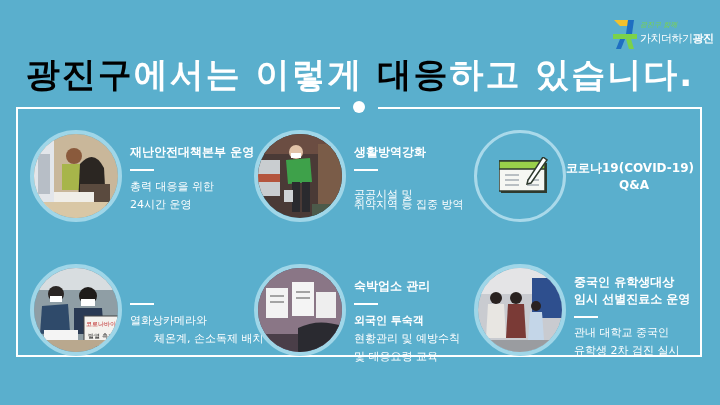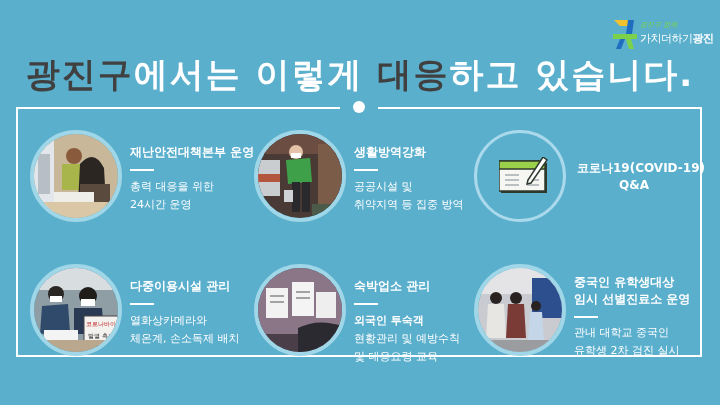--- a/index.html
+++ b/index.html
@@ -13,21 +13,21 @@
   .logo-mark { position:absolute; left:0; top:2px; width:26px; height:34px; }
   .logo-small { position:absolute; left:28px; top:6px; font-size:7px; color:#7bd24a; font-style:italic; }
   .logo-text { position:absolute; left:28px; top:17px; font-size:11px; color:#ffffff; letter-spacing:-0.5px; white-space:nowrap; }
   .logo-text b { font-weight:bold; }
 
   .title {
     position:absolute; left:0; top:52px; width:720px; text-align:center;
     font-size:34px; font-weight:bold; color:#ffffff; letter-spacing:2px;
     white-space:nowrap;
   }
-  .title .hl { color:#404040; }
+  .title .hl { color:#000000; }
 
   .frame {
     position:absolute; left:16px; top:107px; width:686px; height:250px;
     border:2px solid #ffffff; box-sizing:border-box;
   }
   .frame-gap {
     position:absolute; left:340px; top:100px; width:38px; height:14px; background:#5aafcd;
   }
   .frame-dot {
     position:absolute; left:353px; top:101px; width:12px; height:12px; border-radius:50%; background:#ffffff;
@@ -99,39 +99,39 @@
       <path d="M28 26 L52 24 L54 48 L30 50 Z" fill="#3ea14a"></path>
       <rect x="34" y="48" width="8" height="30" fill="#2a2a2e"></rect>
       <rect x="44" y="48" width="8" height="30" fill="#2a2a2e"></rect>
       <rect x="26" y="56" width="9" height="12" fill="#d0d3d6"></rect>
       <rect x="60" y="10" width="24" height="60" fill="#7a5c48"></rect>
       <rect x="54" y="70" width="30" height="14" fill="#4c5a4a"></rect>
     </svg>
   </div>
   <div class="card-title">생활방역강화</div>
   <div class="card-rule" style="top:39px;"></div>
-  <div class="card-desc" style="top:48px;text-align:center;">공공시설 및</div>
+  <div class="card-desc" style="top:56px;text-align:center;">공공시설 및</div>
   <div class="card-desc" style="top:66px;">취약지역 등 집중 방역</div>
 </div>
 
 <div class="card" style="left:474px; top:130px;">
   <div style="position:absolute; left:0; top:0; width:92px; height:92px; border-radius:50%; border:3px solid #a9d9ea; box-sizing:border-box;">
     <svg style="position:absolute; left:22px; top:24px; width:52px; height:40px;" viewBox="0 0 52 40">
       <rect x="2" y="6" width="46" height="30" fill="#2f3a2e"></rect>
       <rect x="0" y="4" width="46" height="30" fill="#f6f7f3" stroke="#2f3a2e" stroke-width="1.5"></rect>
       <rect x="0" y="4" width="46" height="8" fill="#9ad04a" stroke="#2f3a2e" stroke-width="1.5"></rect>
       <line x1="6" y1="18" x2="20" y2="18" stroke="#b9bfc3" stroke-width="2"></line>
       <line x1="6" y1="23" x2="20" y2="23" stroke="#b9bfc3" stroke-width="2"></line>
       <line x1="6" y1="28" x2="20" y2="28" stroke="#b9bfc3" stroke-width="2"></line>
       <line x1="28" y1="23" x2="40" y2="23" stroke="#b9bfc3" stroke-width="2"></line>
       <line x1="28" y1="28" x2="40" y2="28" stroke="#b9bfc3" stroke-width="2"></line>
       <path d="M44 0 L48 3 L32 26 L28 27 L29 23 Z" fill="#ffffff" stroke="#2f3a2e" stroke-width="1.5"></path>
     </svg>
   </div>
-  <div class="qa-title" style="left:103px; top:30px; width:120px;">코로나19(COVID-19)</div>
+  <div class="qa-title" style="left:92px; top:30px; width:120px;">코로나19(COVID-19)</div>
   <div class="qa-title" style="left:100px; top:47px; width:120px;">Q&amp;A</div>
 </div>
 
 <div class="card" style="left:30px; top:264px;">
   <div class="photo">
     <svg class="scene" viewBox="0 0 84 84">
       <rect width="84" height="84" fill="#8f9ea5"></rect>
       <rect x="0" y="0" width="84" height="22" fill="#d8dde0"></rect>
       <circle cx="22" cy="26" r="8" fill="#2a2624"></circle>
       <rect x="16" y="28" width="12" height="6" fill="#ffffff"></rect>
@@ -139,24 +139,23 @@
       <circle cx="54" cy="28" r="9" fill="#1f1c1a"></circle>
       <rect x="47" y="31" width="14" height="7" fill="#ffffff"></rect>
       <path d="M40 40 L68 40 L70 66 L40 66 Z" fill="#2a3a54"></path>
       <rect x="50" y="48" width="34" height="30" fill="#f4f2ee" stroke="#444" stroke-width="1"></rect>
       <text x="52" y="58" font-size="6" fill="#c03030" font-family="DejaVu Sans, sans-serif">코로나바이러</text>
       <text x="54" y="70" font-size="6" fill="#333" font-family="DejaVu Sans, sans-serif">발열 측정</text>
       <rect x="10" y="62" width="34" height="10" fill="#f4f4f4"></rect>
       <rect x="0" y="72" width="84" height="12" fill="#b9a88e"></rect>
     </svg>
   </div>
-  <div class="card-title">다중이용시설 관리</div>
   <div class="card-rule" style="top:39px;"></div>
   <div class="card-desc" style="top:48px;">열화상카메라와</div>
-  <div class="card-desc" style="top:66px;">체온계, 손소독제 배치</div>
+  <div class="card-desc" style="top:66px;margin-left:24px;">체온계, 손소독제 배치</div>
 </div>
 
 <div class="card" style="left:254px; top:264px;text-align:center;">
   <div class="photo">
     <svg class="scene" viewBox="0 0 84 84">
       <rect width="84" height="84" fill="#6b5a6a"></rect>
       <rect x="0" y="0" width="84" height="84" fill="#8a7686"></rect>
       <rect x="8" y="20" width="22" height="30" fill="#f2f2f2"></rect>
       <rect x="34" y="14" width="22" height="34" fill="#f4f4f4"></rect>
       <rect x="58" y="24" width="20" height="26" fill="#eeeeee"></rect>

